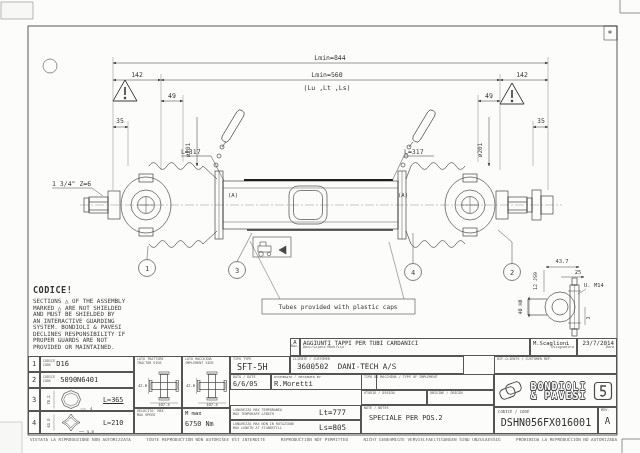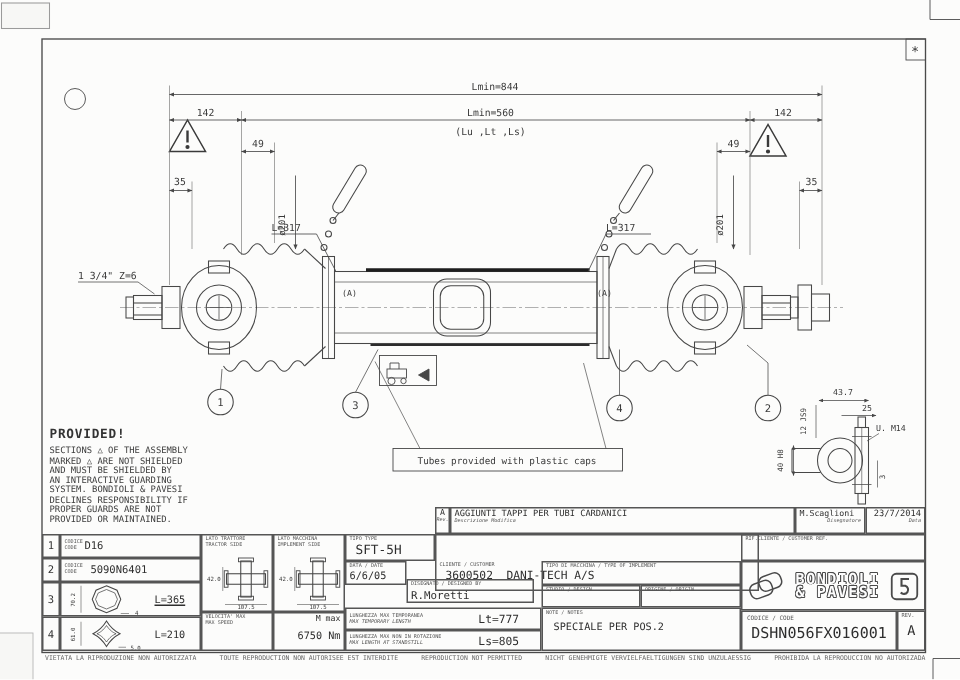--- a/index.html
+++ b/index.html
@@ -242,21 +242,21 @@
   </g>
   <text x="562" y="263" font-size="5.5" text-anchor="middle">43.7</text>
   <text x="578" y="274" font-size="5.5" text-anchor="middle">25</text>
   <text x="584" y="287" font-size="5.5">U. M14</text>
   <text x="537" y="281" font-size="5" text-anchor="middle" transform="rotate(-90 537 281)">12 JS9</text>
   <text x="522" y="307" font-size="5" text-anchor="middle" transform="rotate(-90 522 307)">40 H8</text>
   <text x="590" y="318" font-size="5" text-anchor="middle" transform="rotate(-90 590 318)">3</text>
 </svg>
 
 <div id="warning">
-  <div class="wtitle">PROVIDED!</div>
+  <div class="wtitle">CODICE!</div>
   <div class="wline">SECTIONS △ OF THE ASSEMBLY</div>
   <div class="wline">MARKED △ ARE NOT SHIELDED</div>
   <div class="wline">AND MUST BE SHIELDED BY</div>
   <div class="wline">AN INTERACTIVE GUARDING</div>
   <div class="wline">SYSTEM. BONDIOLI &amp; PAVESI</div>
   <div class="wline">DECLINES RESPONSIBILITY IF</div>
   <div class="wline">PROPER GUARDS ARE NOT</div>
   <div class="wline">PROVIDED OR MAINTAINED.</div>
 </div>
 
@@ -353,41 +353,41 @@
     </svg>
   </div>
   <div class="cell" style="left:106px;top:70px;width:48px;height:26px;padding:1px 2px;">
     <div class="t">VELOCITA' MAX</div>
     <div class="t">MAX SPEED</div>
     <div class="flexr" style="justify-content:flex-start;margin-top:18px;">
       <span class="val" style="font-size:7px;">540</span>
       <span class="val" style="font-size:5.5px;">min⁻¹</span>
     </div>
   </div>
-  <div class="cell" style="left:154px;top:70px;width:48px;height:26px;padding:1px 2px;text-align:right;">
+  <div class="cell" style="left:154px;top:70px;width:48px;height:26px;padding:1px 2px;">
     <div class="val" style="font-size:5.5px;">M max</div>
     <div class="val" style="font-size:6.8px;margin-top:4px;">6750 Nm</div>
   </div>
 
   <div class="cell" style="left:202px;top:18px;width:60px;height:18px;padding:1px 2px;">
     <div class="t">TIPO TYPE</div>
     <div class="val" style="font-size:8.5px;padding-left:4px;">SFT-5H</div>
   </div>
-  <div class="cell" style="left:262px;top:18px;width:216px;height:18px;padding:18px 2px;">
+  <div class="cell" style="left:262px;top:18px;width:174px;height:18px;padding:1px 2px;">
     <div class="t">CLIENTE / CUSTOMER</div>
     <div class="val" style="font-size:7.5px;padding-left:4px;">3600502  DANI-TECH A/S</div>
   </div>
   <div class="cell" style="left:466px;top:18px;width:123px;height:18px;padding:1px 2px;">
     <div class="t">RIF.CLIENTE / CUSTOMER REF.</div>
   </div>
   <div class="cell" style="left:202px;top:36px;width:41px;height:16px;padding:1px 2px;">
     <div class="t">DATA / DATE</div>
     <div class="val" style="font-size:6.8px;">6/6/05</div>
   </div>
-  <div class="cell" style="left:243px;top:48px;width:85px;height:16px;padding:1px 2px;">
+  <div class="cell" style="left:243px;top:36px;width:106px;height:16px;padding:1px 2px;font-family:Liberation Mono, monospace;">
     <div class="t">DISEGNATO / DESIGNED BY</div>
     <div class="val" style="font-size:7.2px;">R.Moretti</div>
   </div>
   <div class="cell" style="left:333px;top:36px;width:133px;height:16px;padding:1px 2px;">
     <div class="t">TIPO DI MACCHINA / TYPE OF IMPLEMENT</div>
   </div>
   <div class="cell" style="left:333px;top:52px;width:66px;height:15px;padding:1px 2px;">
     <div class="t">STUDIO / DESIGN</div>
   </div>
   <div class="cell" style="left:399px;top:52px;width:67px;height:15px;padding:1px 2px;">

